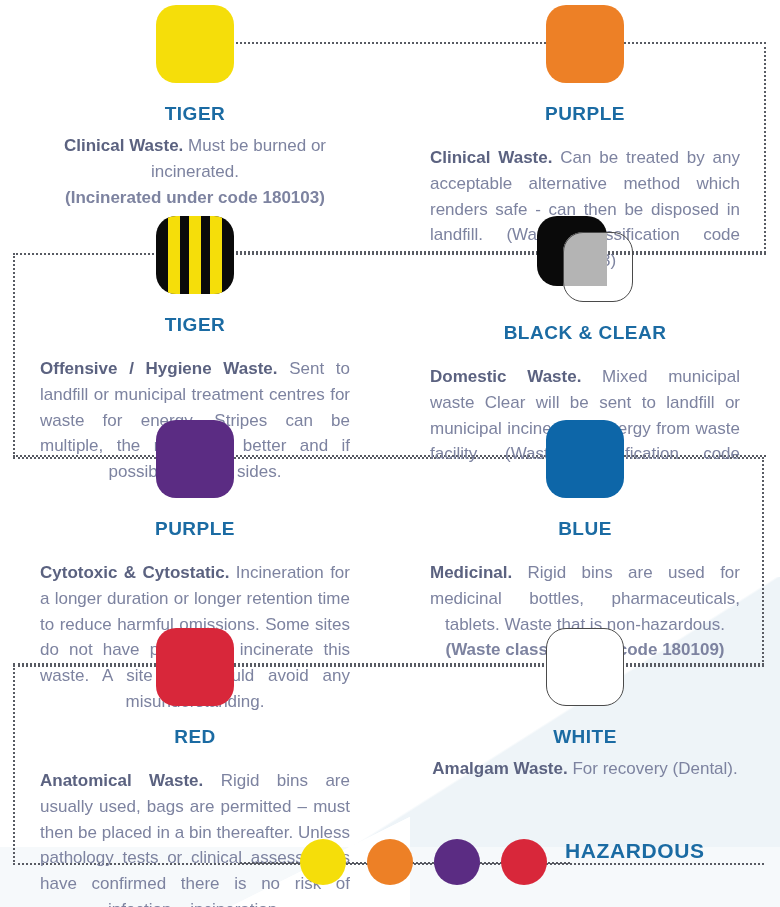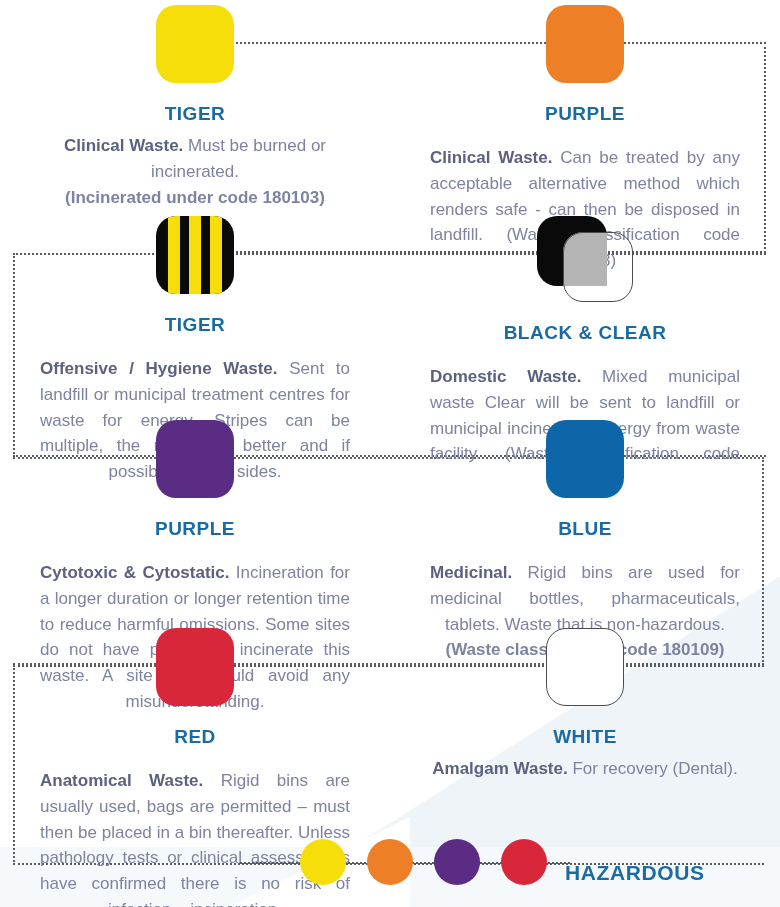--- a/index.html
+++ b/index.html
@@ -190,21 +190,21 @@
     width: 780px;
     height: 90px;
     display: flex;
     align-items: center;
     z-index: 3;
   }
   .hazard-inner {
     position: relative;
     margin-left: 300px;
     display: flex;
-    align-items: flex-end;
+    align-items: flex-start;
   }
   .hazard-dots {
     position: absolute;
     left: -60px;
     top: 50%;
     width: 330px;
     height: 0;
     border-top: 2px dotted #585b63;
     z-index: 0;
   }

